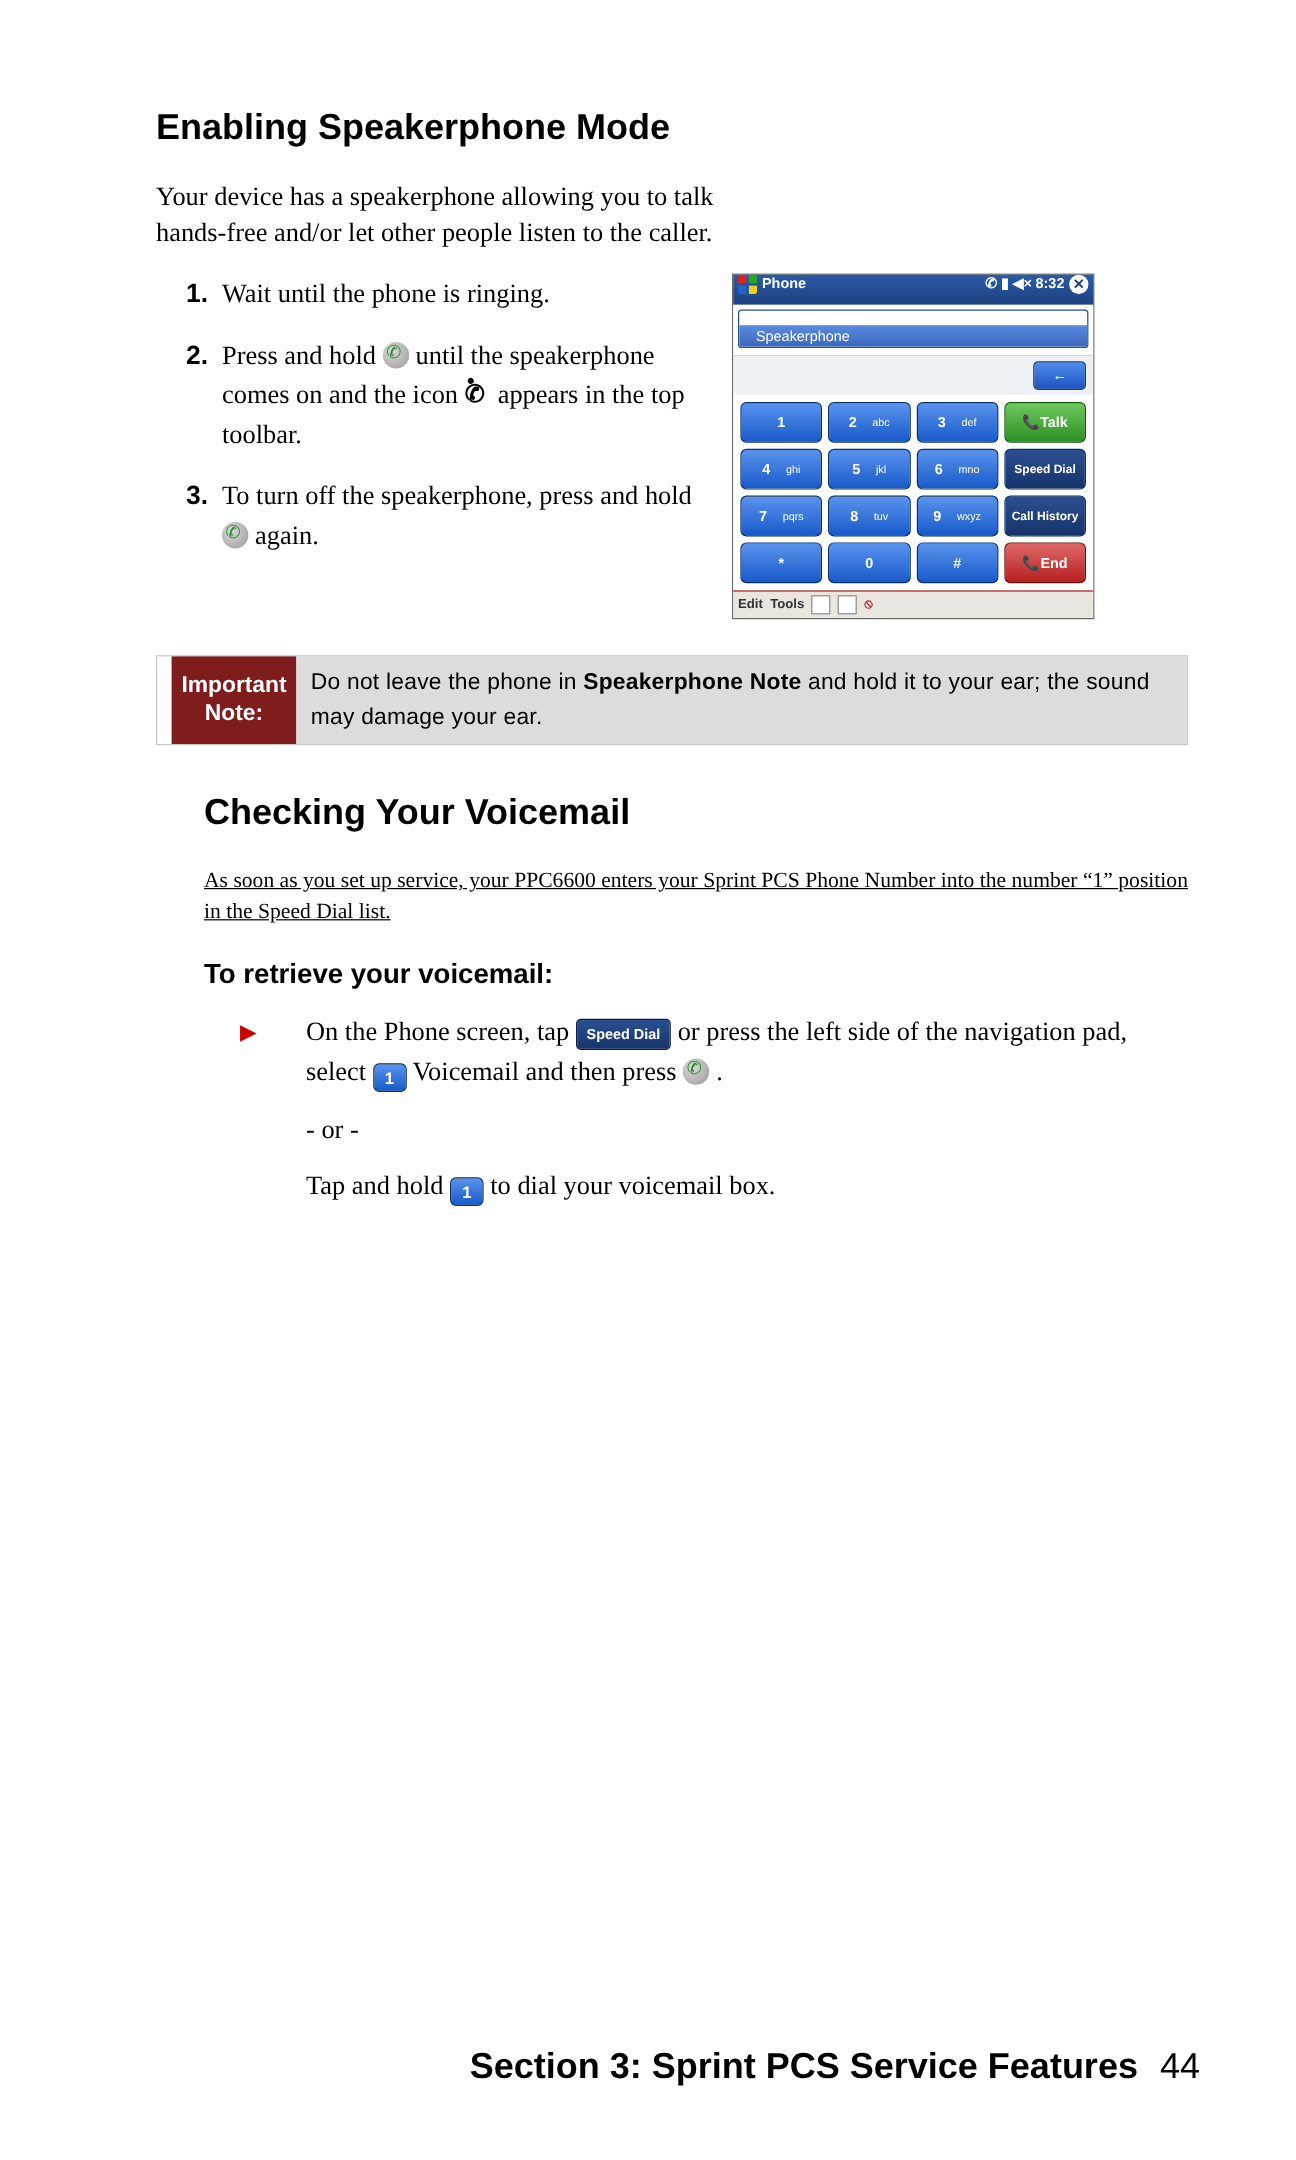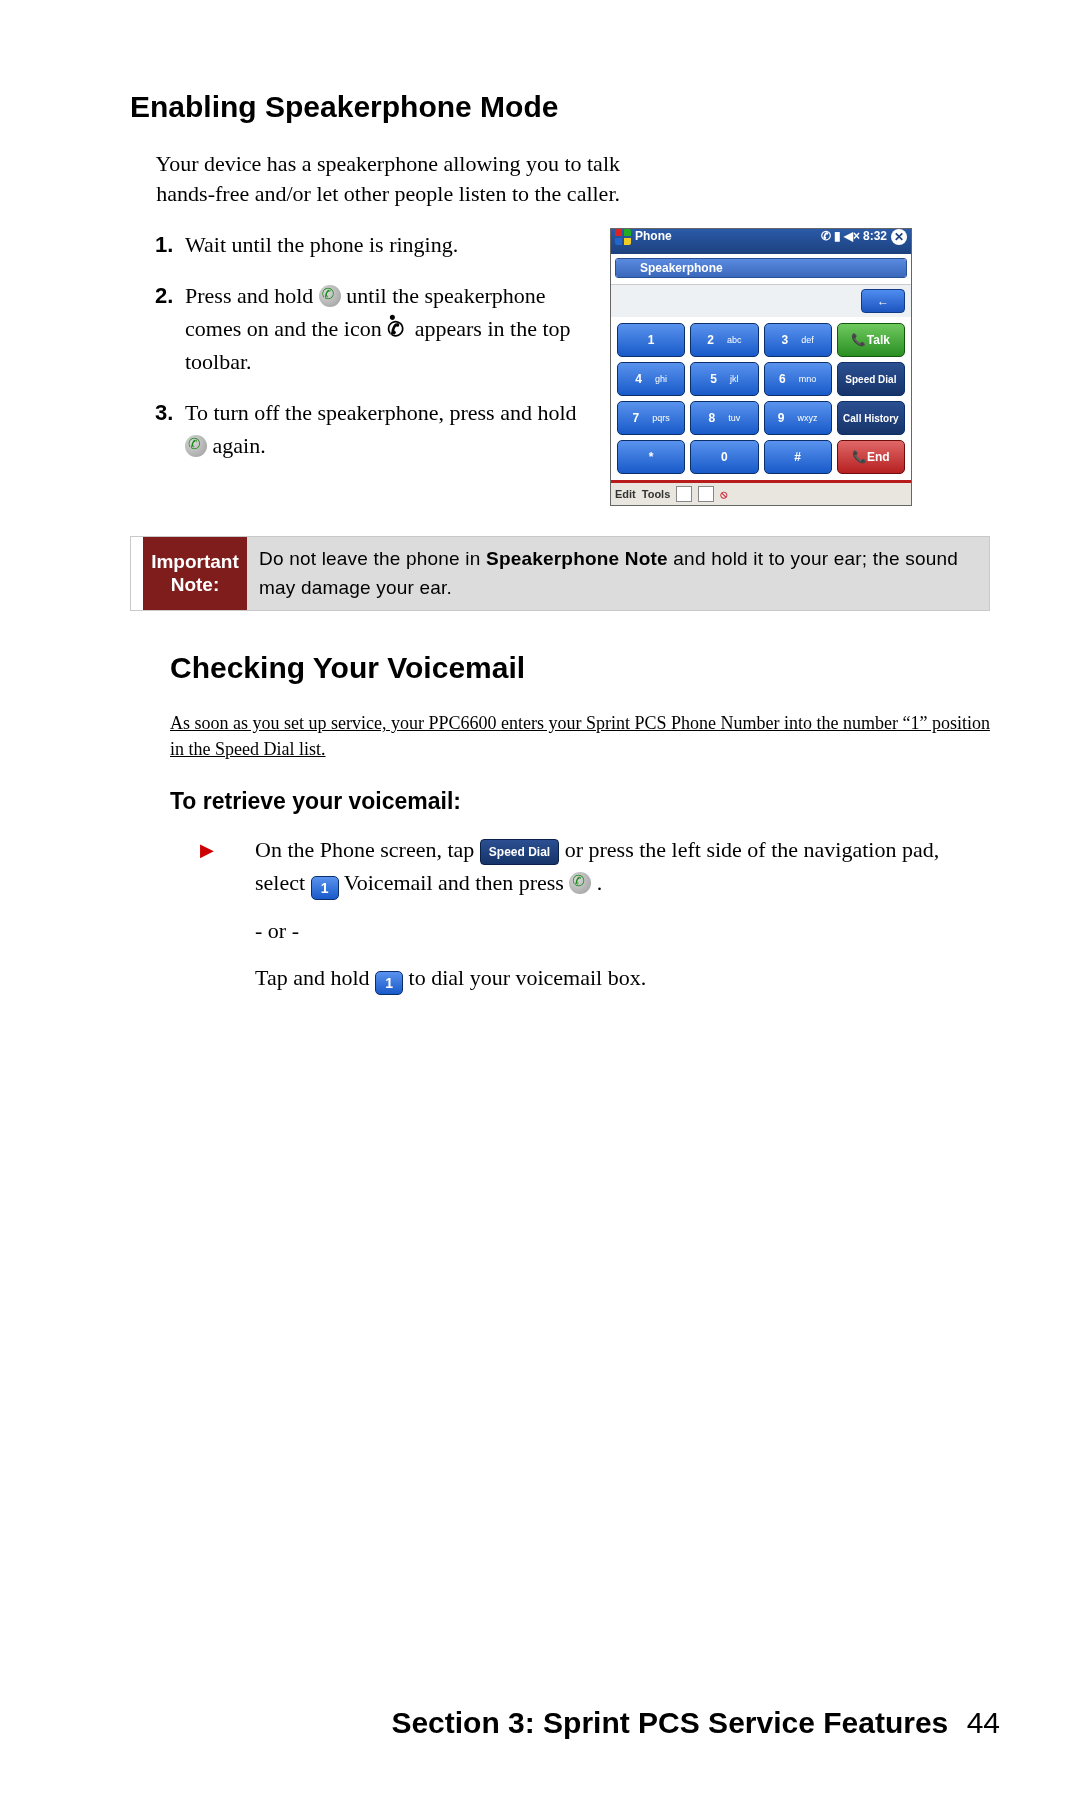--- a/index.html
+++ b/index.html
@@ -22,21 +22,20 @@
     font-family: Arial, Helvetica, sans-serif;
     font-weight: bold;
     font-size: 30px;
     margin: 0 0 25px 0;
   }
   p.intro {
     font-size: 22px;
     line-height: 1.35;
     margin: 0 0 20px 0;
     max-width: 490px;
-    text-align: right;
   }
   .two-col {
     display: flex;
     gap: 20px;
     align-items: flex-start;
   }
   .steps {
     flex: 1;
     max-width: 460px;
     font-size: 22px;
@@ -142,22 +141,23 @@
     border-bottom: 1px solid #ccc;
   }
   .popup {
     border: 1px solid #274f94;
     border-radius: 3px;
     overflow: hidden;
   }
   .popup .pop-title {
     background: linear-gradient(#5a8be0, #3a68bb);
     color: #fff;
-    font-weight: bold;
-    padding: 2px 24px;
+    font-weight: normal;
+    padding: 2px 14px;
+    margin-top: 12px;
   }
   .popup .pop-body {
     background: #f7f7f2;
     padding: 4px 6px 14px 6px;
     font-size: 11px;
   }
   .device .display {
     background: #eef1f4;
     text-align: right;
     padding: 4px 6px;
@@ -192,21 +192,21 @@
     color: #fff;
     font-size: 12px;
     background: linear-gradient(#5a93ee, #185ac9);
   }
   .key .sub { font-size: 9px; margin-left: 13px; font-weight: normal; }
   .key.talk { background: linear-gradient(#6fc95e, #2a8f23); border-color: #0f5b0a; }
   .key.end  { background: linear-gradient(#e06868, #b62020); border-color: #6d0c0c; }
   .key.action { background: linear-gradient(#2b4f91, #16346a); font-size: 10px; }
   .device .bottombar {
     background: #e8e6de;
-    border-top: 3px solid #b91c1c;
+    border-top: 1px solid #b91c1c;
     height: 22px;
     display: flex;
     align-items: center;
     padding: 0 4px;
     gap: 6px;
     font-size: 11px;
     font-weight: bold;
     color: #333;
   }
   .device .bottombar .bicon {

